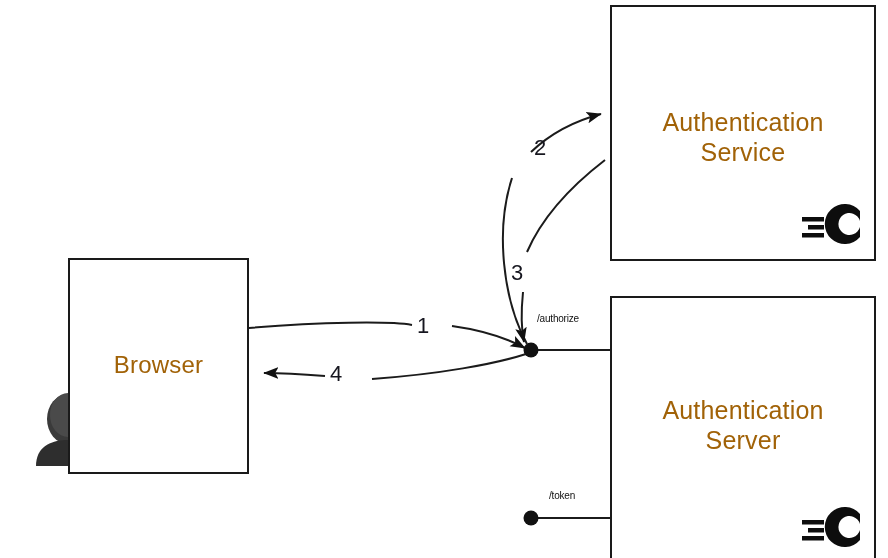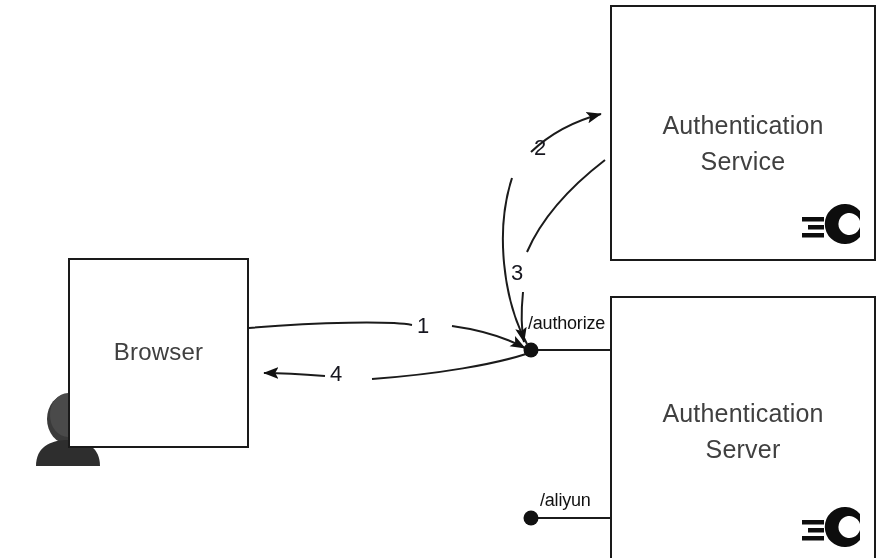--- a/index.html
+++ b/index.html
@@ -25,30 +25,30 @@
     height: 558px;
   }
   .box {
     position: absolute;
     box-sizing: border-box;
     border: 2px solid #1a1a1a;
     background: #ffffff;
   }
   #auth-service-box { left: 610px; top: 5px; width: 266px; height: 256px; }
   #auth-server-box  { left: 610px; top: 296px; width: 266px; height: 268px; }
-  #browser-box      { left: 68px;  top: 258px; width: 181px; height: 190px; }
+  #browser-box      { left: 68px;  top: 258px; width: 181px; height: 216px; }
 
   .box-label {
     position: absolute;
     left: 0;
     width: 100%;
     text-align: center;
-    color: #404040;
+    color: #a16207;
     font-size: 25px;
-    line-height: 36px;
+    line-height: 30px;
     letter-spacing: 0.2px;
     white-space: pre-line;
     font-family: "Liberation Sans", sans-serif;
   }
   #auth-service-box .box-label { top: 100px; }
   #auth-server-box  .box-label { top: 97px; }
   #browser-box .box-label {
     top: 50%;
     transform: translateY(-52%);
     font-size: 24px;
@@ -62,21 +62,21 @@
     height: 58px;
   }
 
   .edge-label {
     position: absolute;
     color: #1b1b2b;
     font-family: "Liberation Sans", sans-serif;
     white-space: nowrap;
   }
   .num-label { font-size: 22px; color: #16161f; }
-  .ep-label  { font-size: 18px; color: #111111; font-weight: 500; letter-spacing: -0.2px; }
+  .ep-label  { font-size: 10px; color: #111111; font-weight: 500; letter-spacing: -0.2px; margin-left: 9px; }
 
   #label-1 { left: 417px; top: 313px; }
   #label-4 { left: 330px; top: 361px; }
   #label-2 { left: 534px; top: 135px; }
   #label-3 { left: 511px; top: 260px; }
   #label-authorize { left: 528px; top: 313px; }
   #label-token { left: 540px; top: 490px; }
 
   #watermark {
     position: absolute;
@@ -152,16 +152,16 @@
   <div class="box" id="browser-box">
     <div class="box-label">Browser</div>
   </div>
 
   <div class="edge-label num-label" id="label-1">1</div>
   <div class="edge-label num-label" id="label-2">2</div>
   <div class="edge-label num-label" id="label-3">3</div>
   <div class="edge-label num-label" id="label-4">4</div>
 
   <div class="edge-label ep-label" id="label-authorize">/authorize</div>
-  <div class="edge-label ep-label" id="label-token">/aliyun</div>
+  <div class="edge-label ep-label" id="label-token">/token</div>
 
 
 </div>
 
 </body></html>

